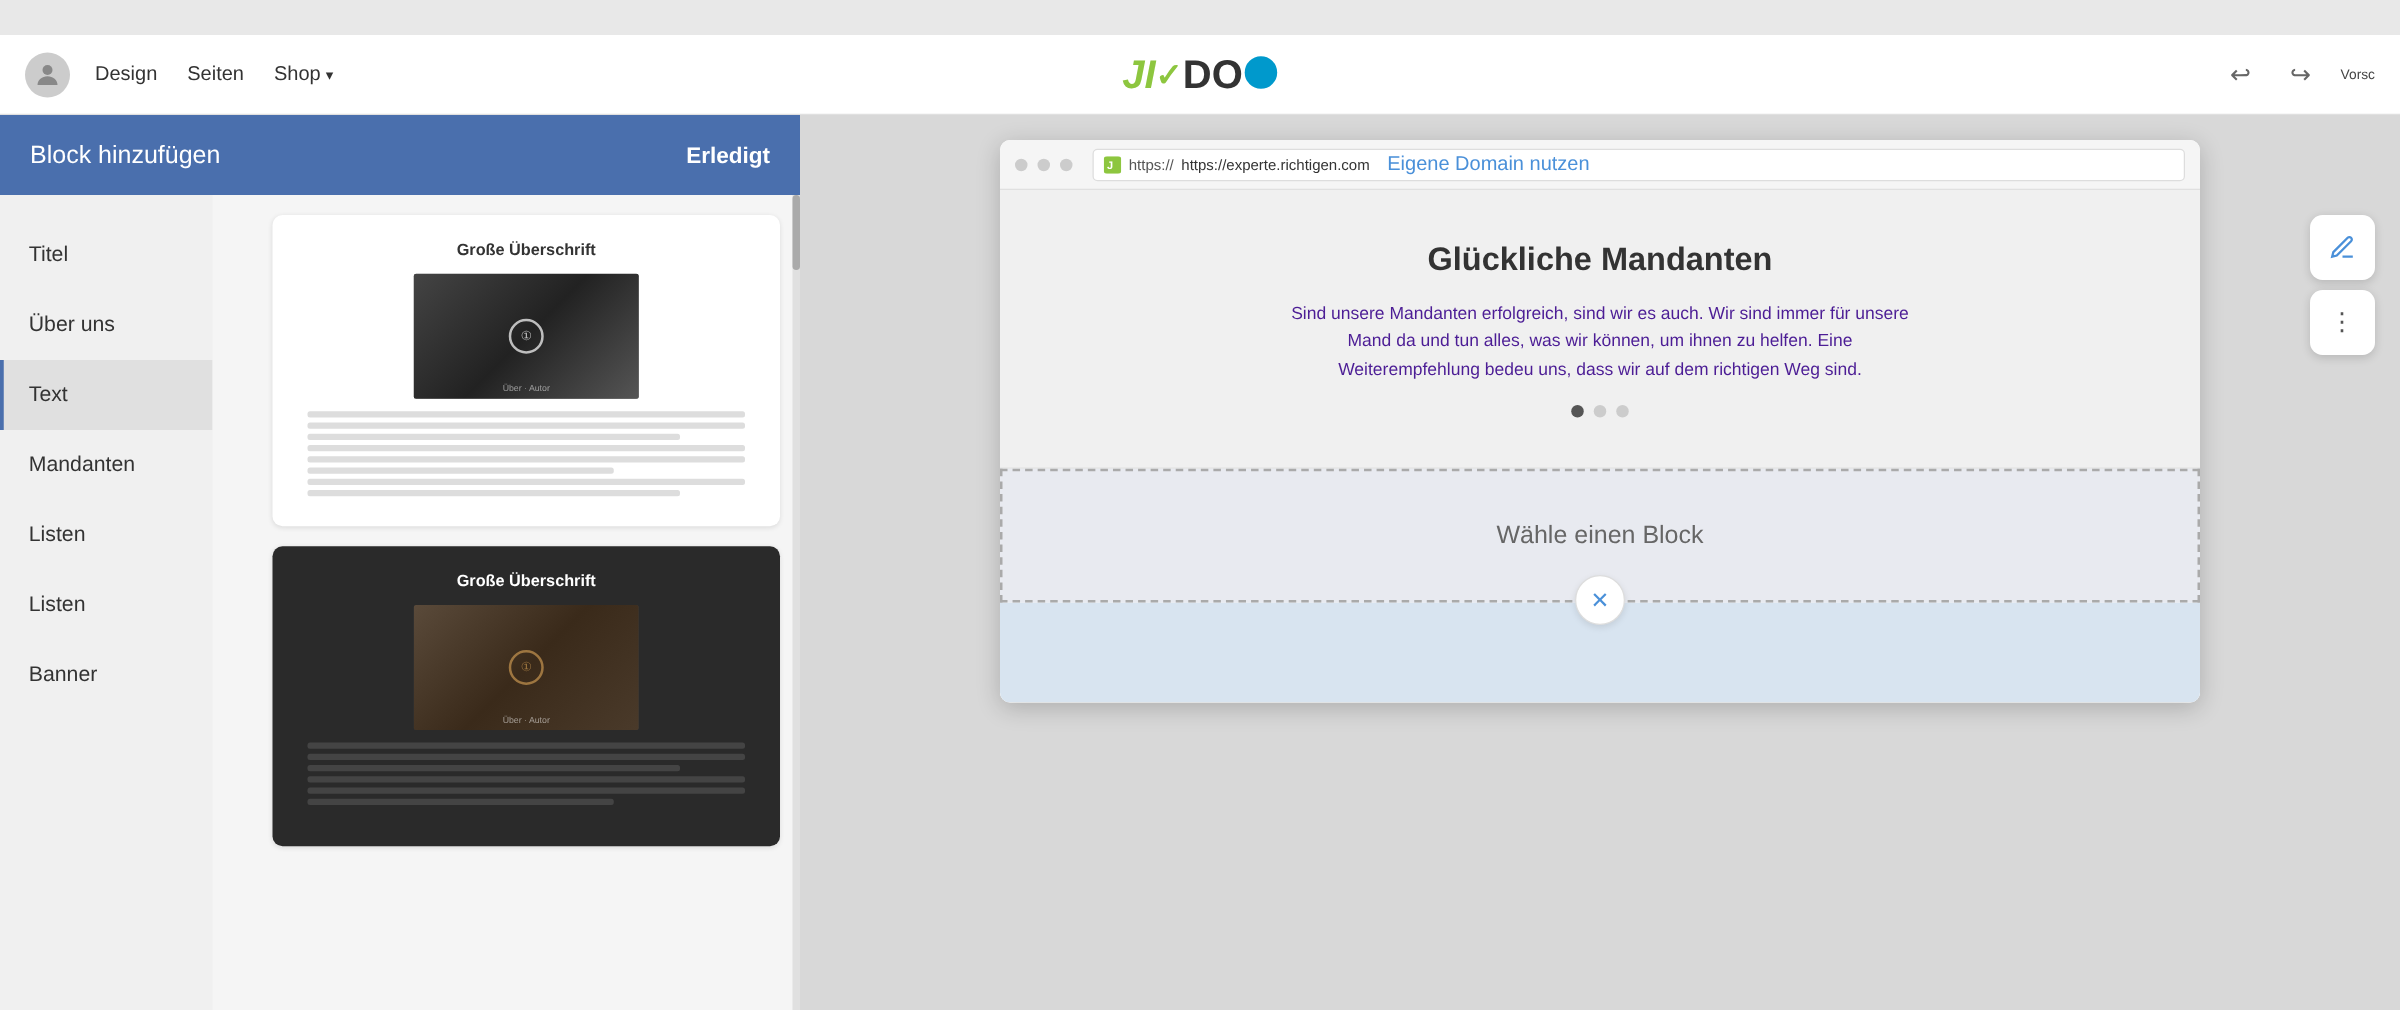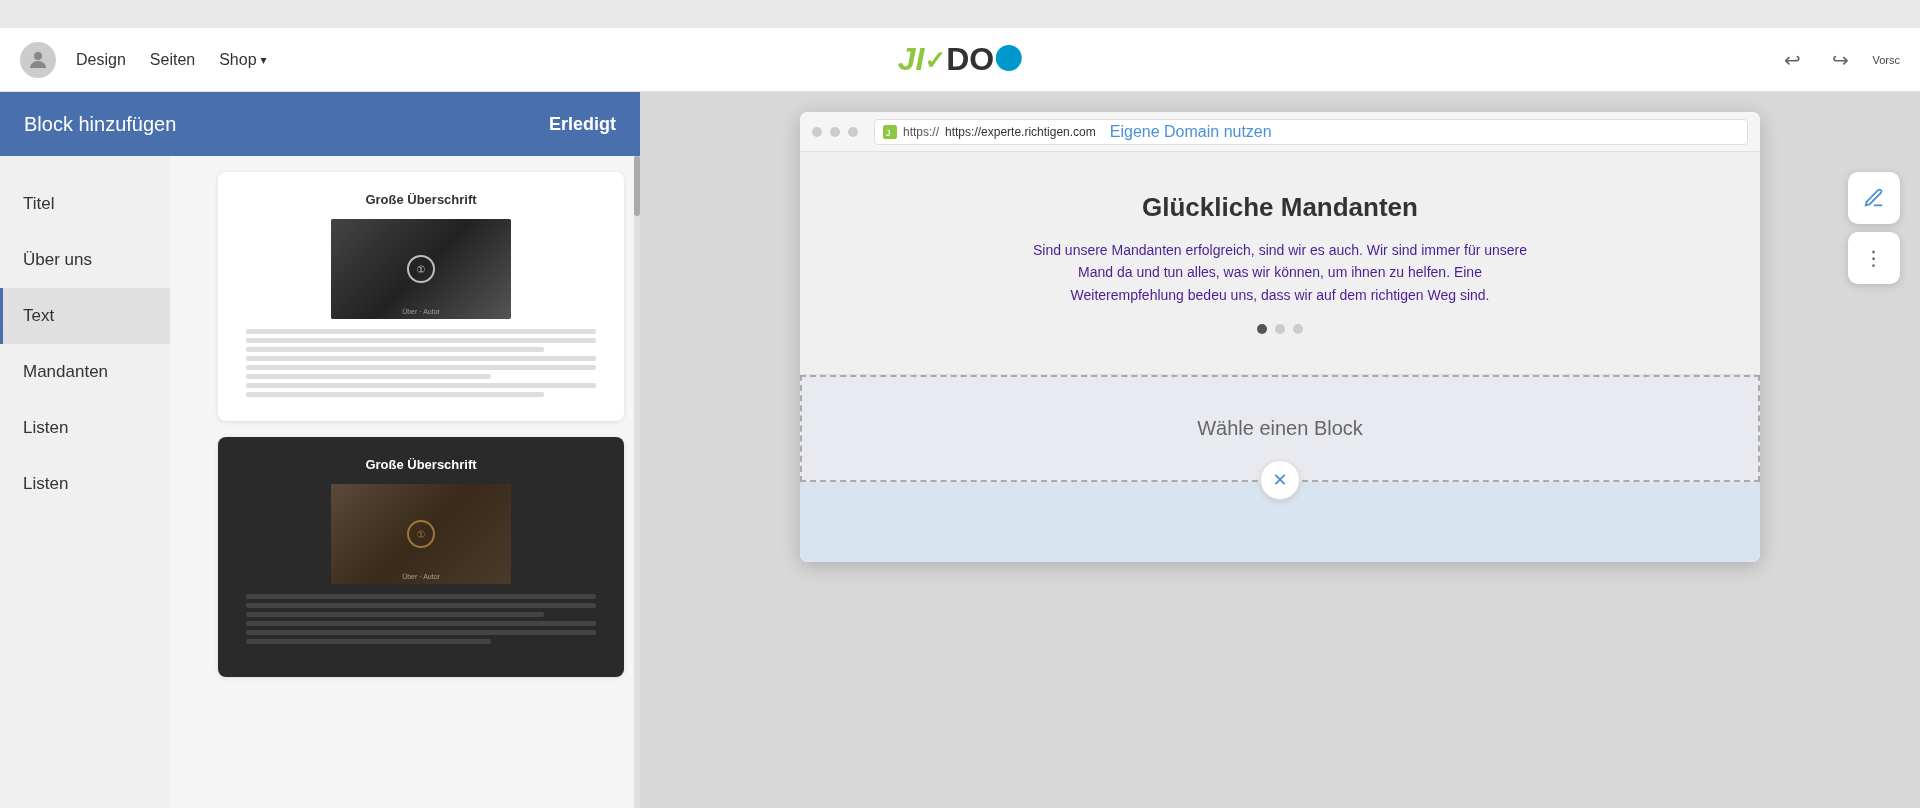--- a/index.html
+++ b/index.html
@@ -413,20 +413,23 @@
           <span>Text</span>
         </div>
         <div class="sidebar-item">
           <span>Mandanten</span>
         </div>
         <div class="sidebar-item">
           <span>Listen</span>
         </div>
         <div class="sidebar-item">
           <span>Listen</span>
+        </div>
+        <div class="sidebar-item">
+          <span>Banner</span>
         </div>
       </div>
 
       <div class="blocks-list">
 
         <div class="block-card block-card-light">
           <div class="block-card-inner">
             <div class="block-title">Große Überschrift</div>
             <div class="mock-image">
               <div class="mock-image-content"></div>

